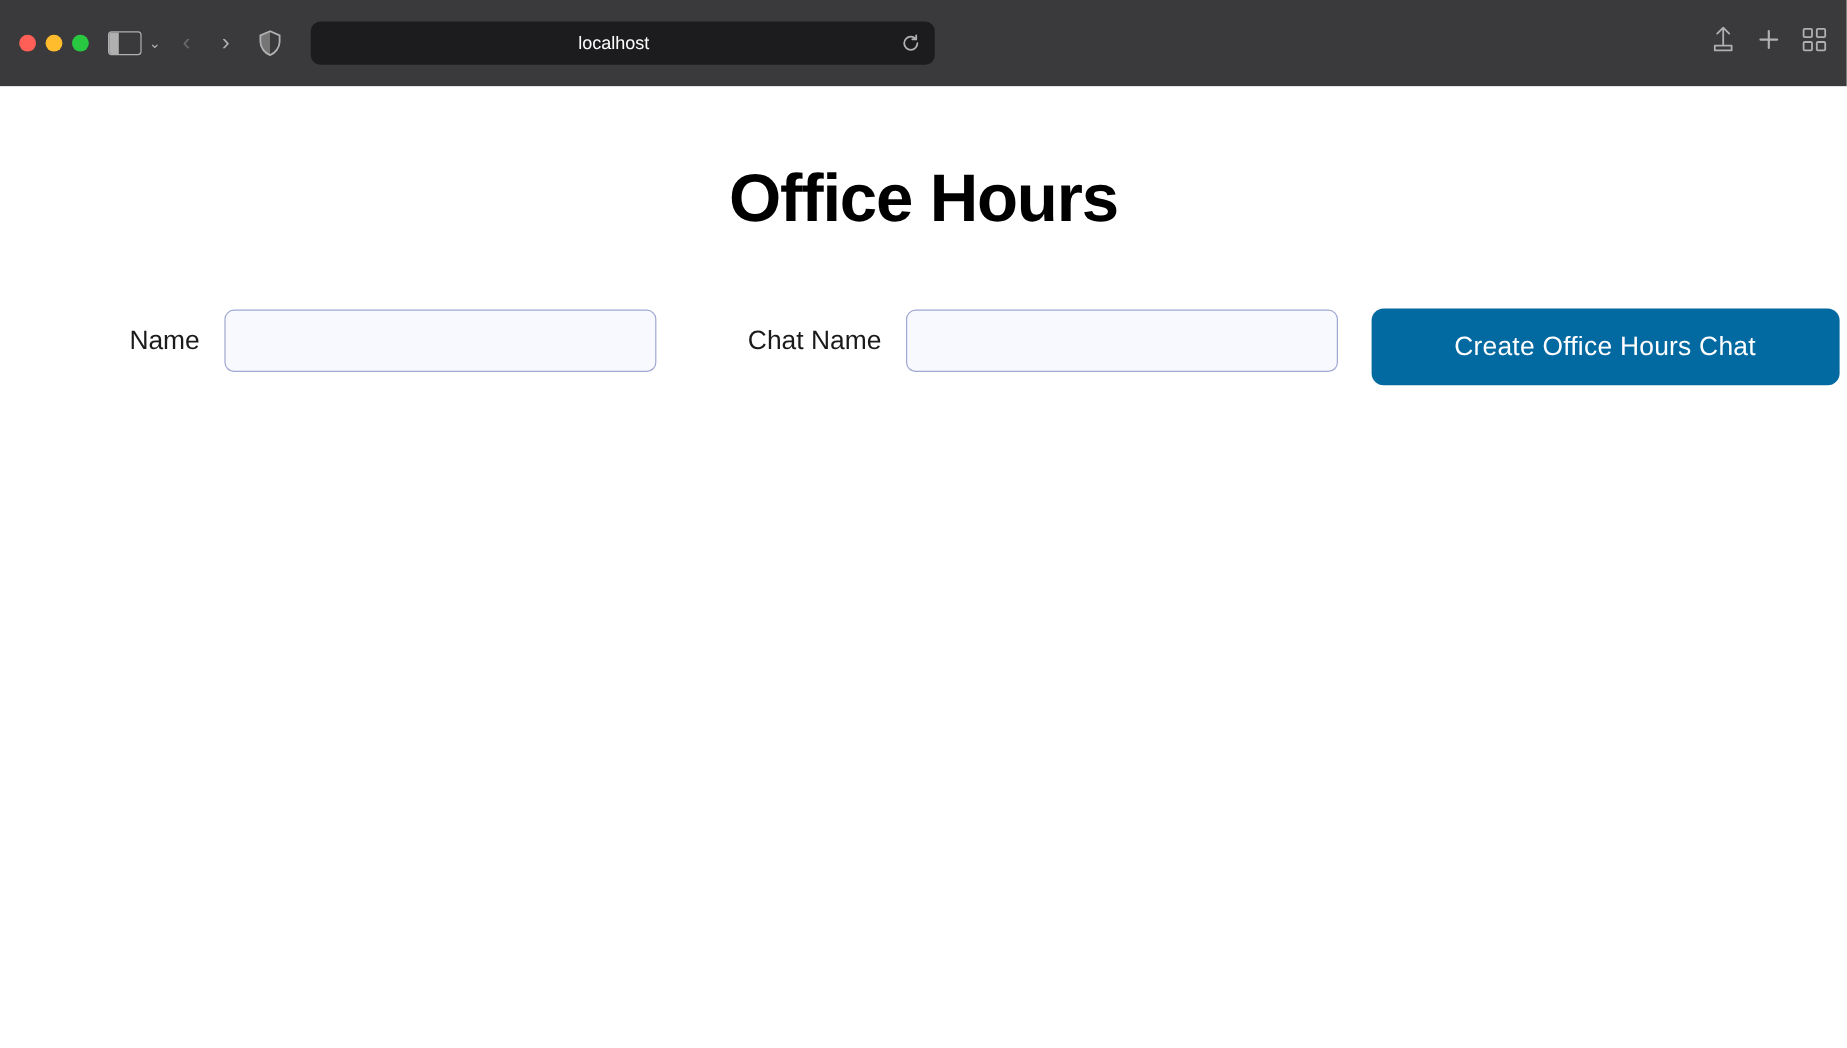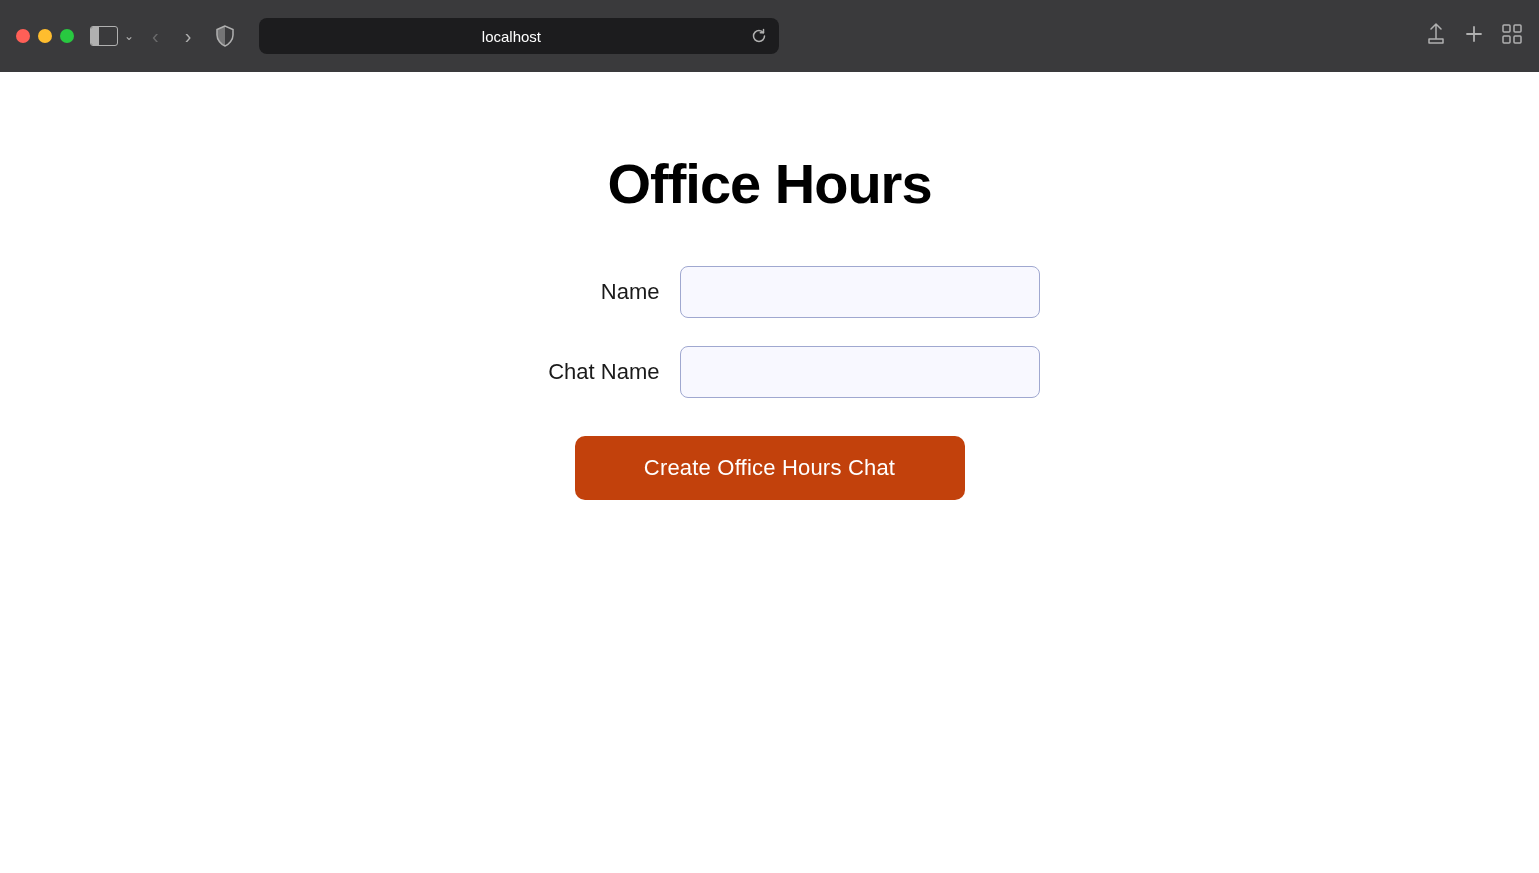--- a/index.html
+++ b/index.html
@@ -145,34 +145,34 @@
     }
 
     
     .page-content {
       width: 100%;
       height: calc(873px - 72px);
       background: #ffffff;
       display: flex;
       flex-direction: column;
       align-items: center;
-      padding-top: 79px;
+      padding-top: 60px;
     }
 
     .page-title {
       font-size: 56px;
       font-weight: 800;
       color: #000000;
       margin-bottom: 50px;
       letter-spacing: -1px;
     }
 
     .form-container {
       display: flex;
-      flex-direction: column;
+      flex-direction: row;
       gap: 28px;
       align-items: center;
     }
 
     .form-row {
       display: flex;
       align-items: center;
       gap: 20px;
     }
 
@@ -193,21 +193,21 @@
       font-size: 16px;
       padding: 0 12px;
       outline: none;
       color: #333;
     }
 
     .submit-btn {
       margin-top: 10px;
       width: 390px;
       height: 64px;
-      background: #c2410c;
+      background: #0369a1;
       border: none;
       border-radius: 10px;
       color: #ffffff;
       font-size: 22px;
       font-weight: 500;
       cursor: pointer;
       letter-spacing: 0.2px;
     }
   </style>
 </head>

